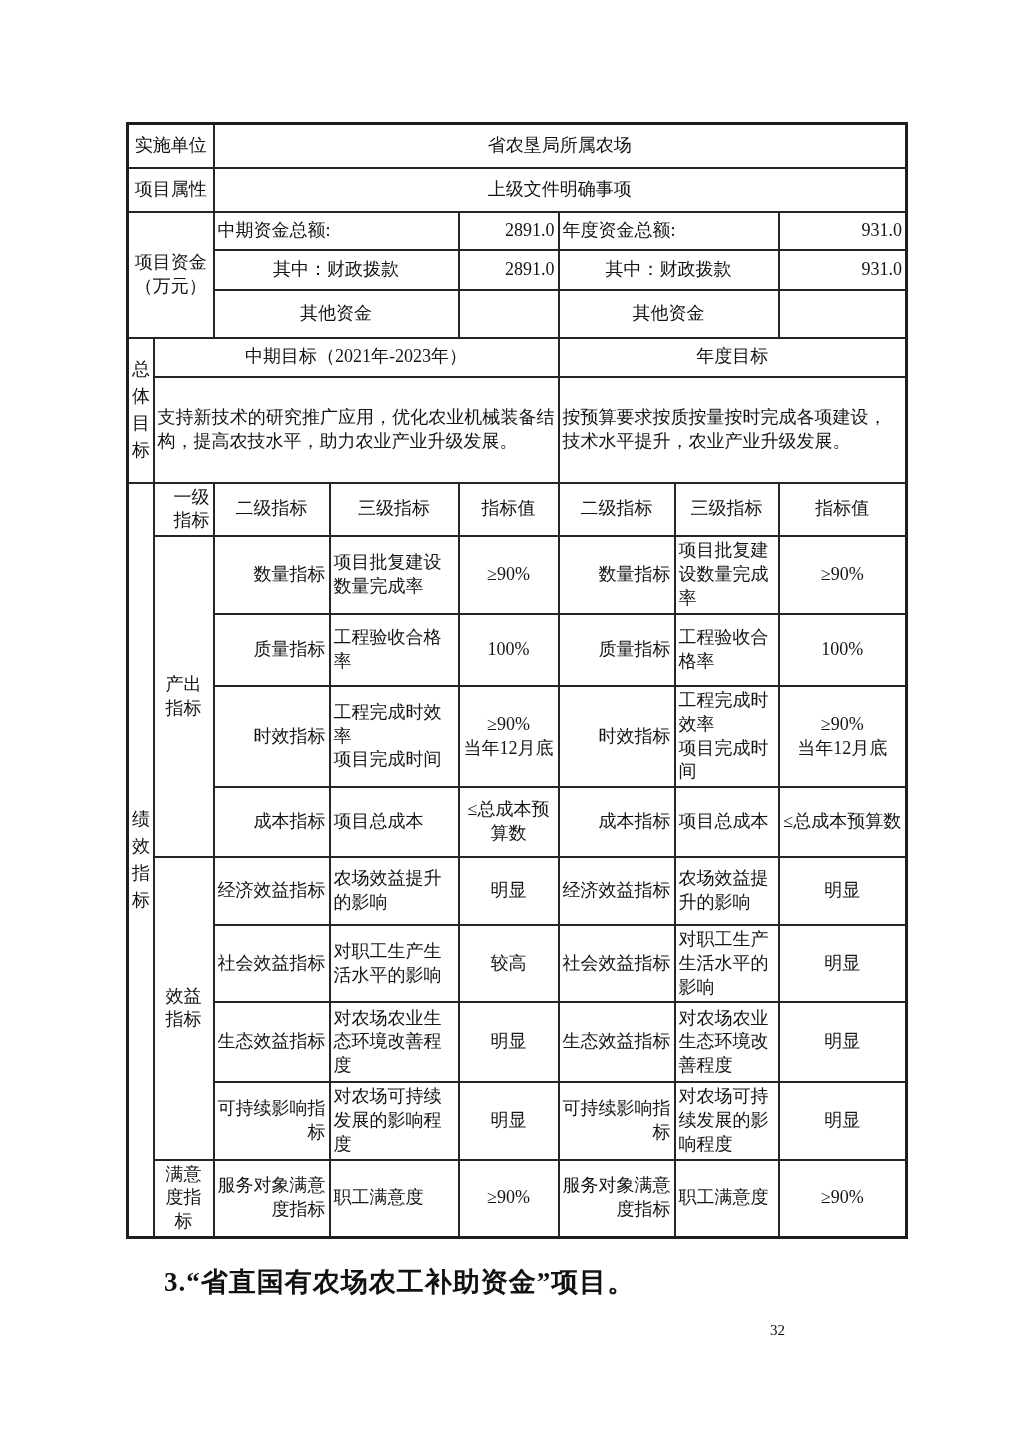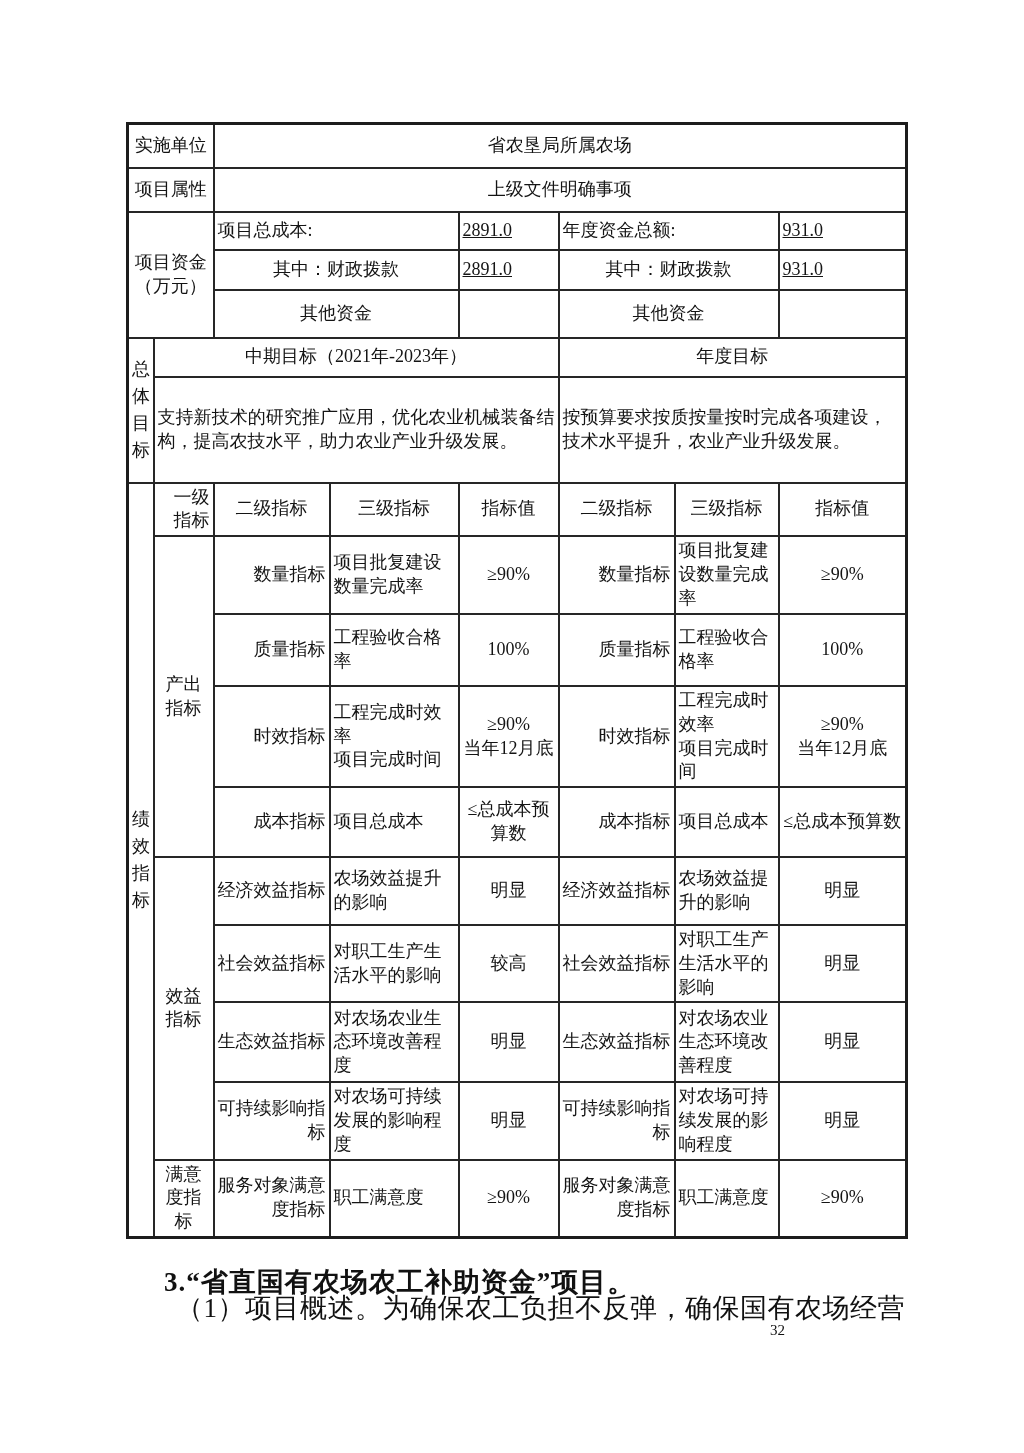--- a/index.html
+++ b/index.html
@@ -23,21 +23,21 @@
   }
   .doc-table td{
     border:2px solid #262626;
     padding:2px 3px;
     vertical-align:middle;
     overflow:hidden;
   }
   .doc-table{border:3px solid #1d1d1d;}
   .c-center{text-align:center;}
   .c-left{text-align:left;padding-left:6px;}
-  .c-right{text-align:left;padding-right:5px;text-decoration:underline;}
+  .c-right{text-align:right;padding-right:5px;}
   .vcell{
     text-align:center;
     word-break:break-all;
     padding:2px 1px;
     line-height:1.5;
   }
   .grp{
     text-align:center;
     word-break:break-all;
     padding:2px 3px;
@@ -92,21 +92,21 @@
       <td colspan="6" class="c-center">省农垦局所属农场</td>
     </tr>
 
     <tr style="height:44px">
       <td colspan="2" class="c-center">项目属性</td>
       <td colspan="6" class="c-center">上级文件明确事项</td>
     </tr>
 
     <tr style="height:38px">
       <td colspan="2" rowspan="3" class="fund-label">项目资金（万元）</td>
-      <td colspan="2" class="c-left">项目总成本:</td>
+      <td colspan="2" class="c-left">中期资金总额:</td>
       <td class="c-right">2891.0</td>
       <td colspan="2" class="c-left">年度资金总额:</td>
       <td class="c-right">931.0</td>
     </tr>
     <tr style="height:40px">
       <td colspan="2" class="c-center">其中：财政拨款</td>
       <td class="c-right">2891.0</td>
       <td colspan="2" class="c-center">其中：财政拨款</td>
       <td class="c-right">931.0</td>
     </tr>
@@ -216,16 +216,15 @@
       <td class="l3">职工满意度</td>
       <td class="val">≥90%</td>
       <td class="l2">服务对象满意度指标</td>
       <td class="l3r">职工满意度</td>
       <td class="valr">≥90%</td>
     </tr>
   </tbody>
     </table>
 
   <div class="footer-heading">3.“省直国有农场农工补助资金”项目。</div>
-  <div class="footer-paragraph">（1）项目概述。为确保农工负担不反弹，确保国有农场经营</div>
   <div class="page-number">32</div>
 
 </div>
 
 </body></html>

